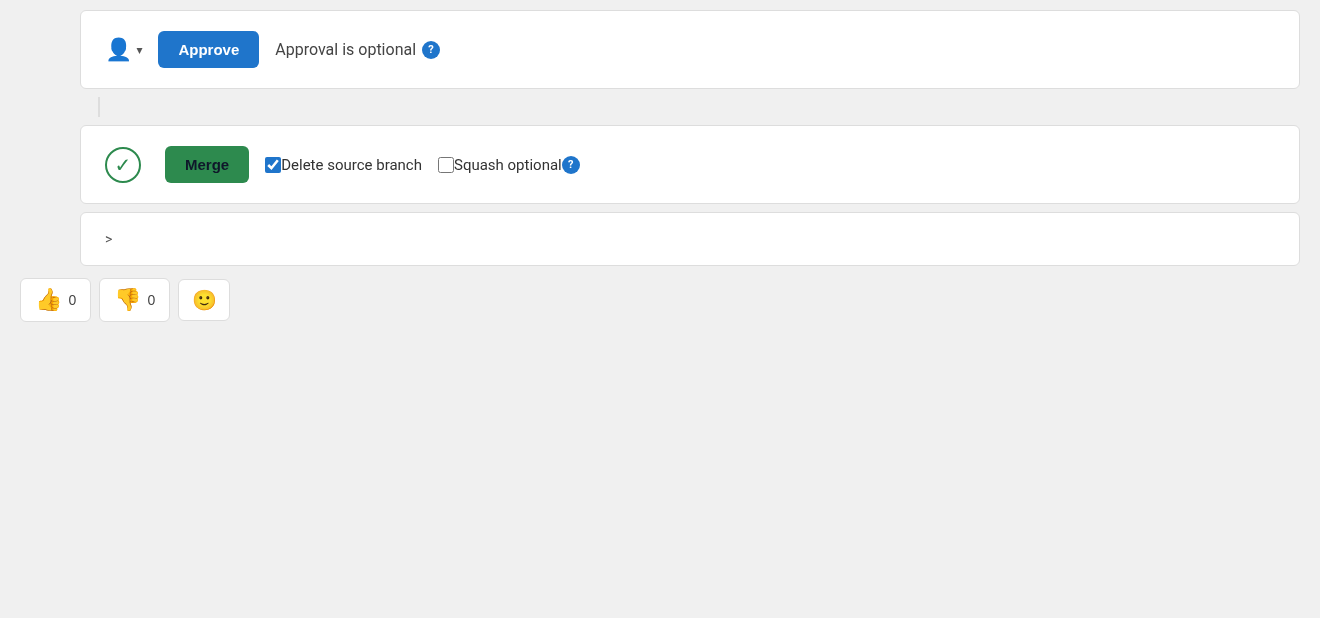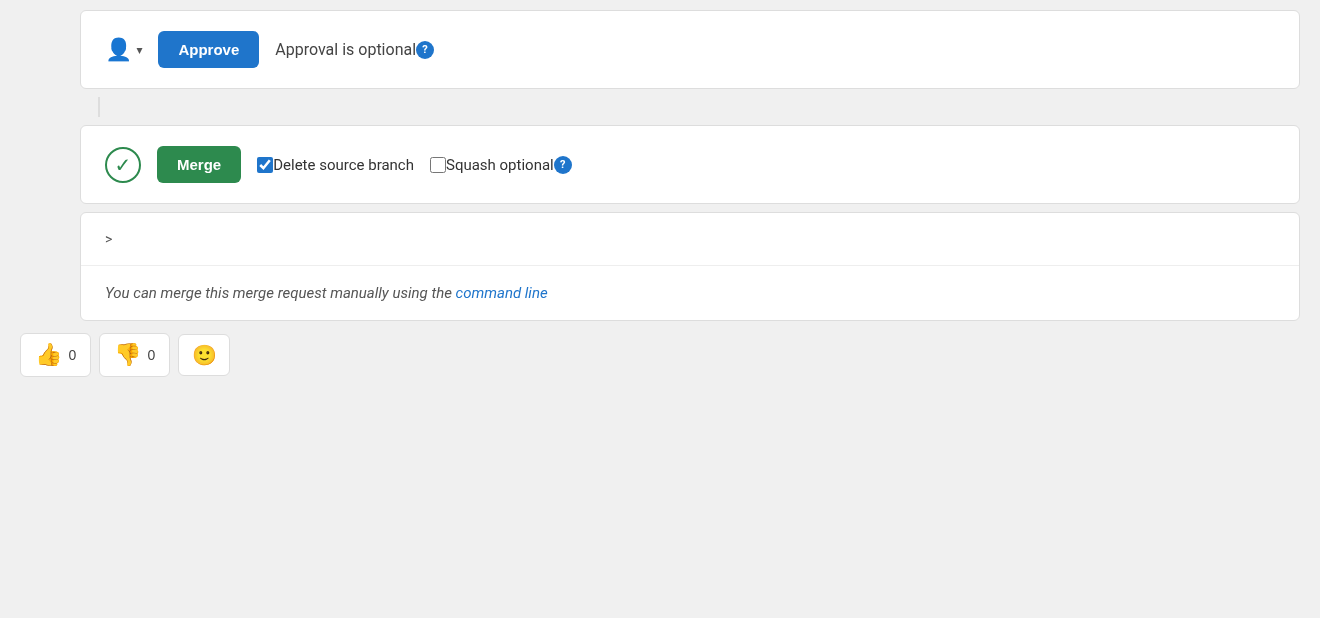--- a/index.html
+++ b/index.html
@@ -50,20 +50,21 @@
       padding: 10px 20px;
       font-size: 15px;
       font-weight: 600;
       cursor: pointer;
     }
     .approval-text {
       color: #444;
       font-size: 16px;
       display: flex;
       align-items: center;
+      gap: 6px;
     }
     .help-icon {
       display: inline-flex;
       align-items: center;
       justify-content: center;
       width: 18px;
       height: 18px;
       border-radius: 50%;
       background: #1f75cb;
       color: #fff;
@@ -98,27 +99,28 @@
       border: 2.5px solid #2d8a4e;
       display: flex;
       align-items: center;
       justify-content: center;
       color: #2d8a4e;
       font-size: 20px;
       flex-shrink: 0;
     }
     .merge-btn {
       background: #2d8a4e;
-      color: #ffffff;
+      color: #0f172a;
       border: none;
       border-radius: 6px;
       padding: 10px 20px;
       font-size: 15px;
       font-weight: 600;
       cursor: pointer;
+      margin-left: 8px;
     }
     .merge-options {
       display: flex;
       align-items: center;
       gap: 16px;
     }
     .checkbox-label {
       display: flex;
       align-items: center;
       font-size: 15px;
@@ -251,26 +253,20 @@
         <input type="checkbox" style="">
         <span>Squash optional</span>
         <span class="help-icon">?</span>
       </label>
     </div>
   </div>
 
   <div class="info-box">
     <div class="info-box-row">
       <span class="expand-arrow">&gt;</span>
-    </div>
-    <div class="info-box-row">
-      <span class="manual-text">
-        <span>You can merge this merge request manually using the </span>
-        <a href="#">command line</a>
-      </span>
     </div>
   </div>
 
   <div class="reactions-row">
     <button class="reaction-btn">
       <span>👍</span>
       <span class="count">0</span>
     </button>
     <button class="reaction-btn">
       <span>👎</span>

